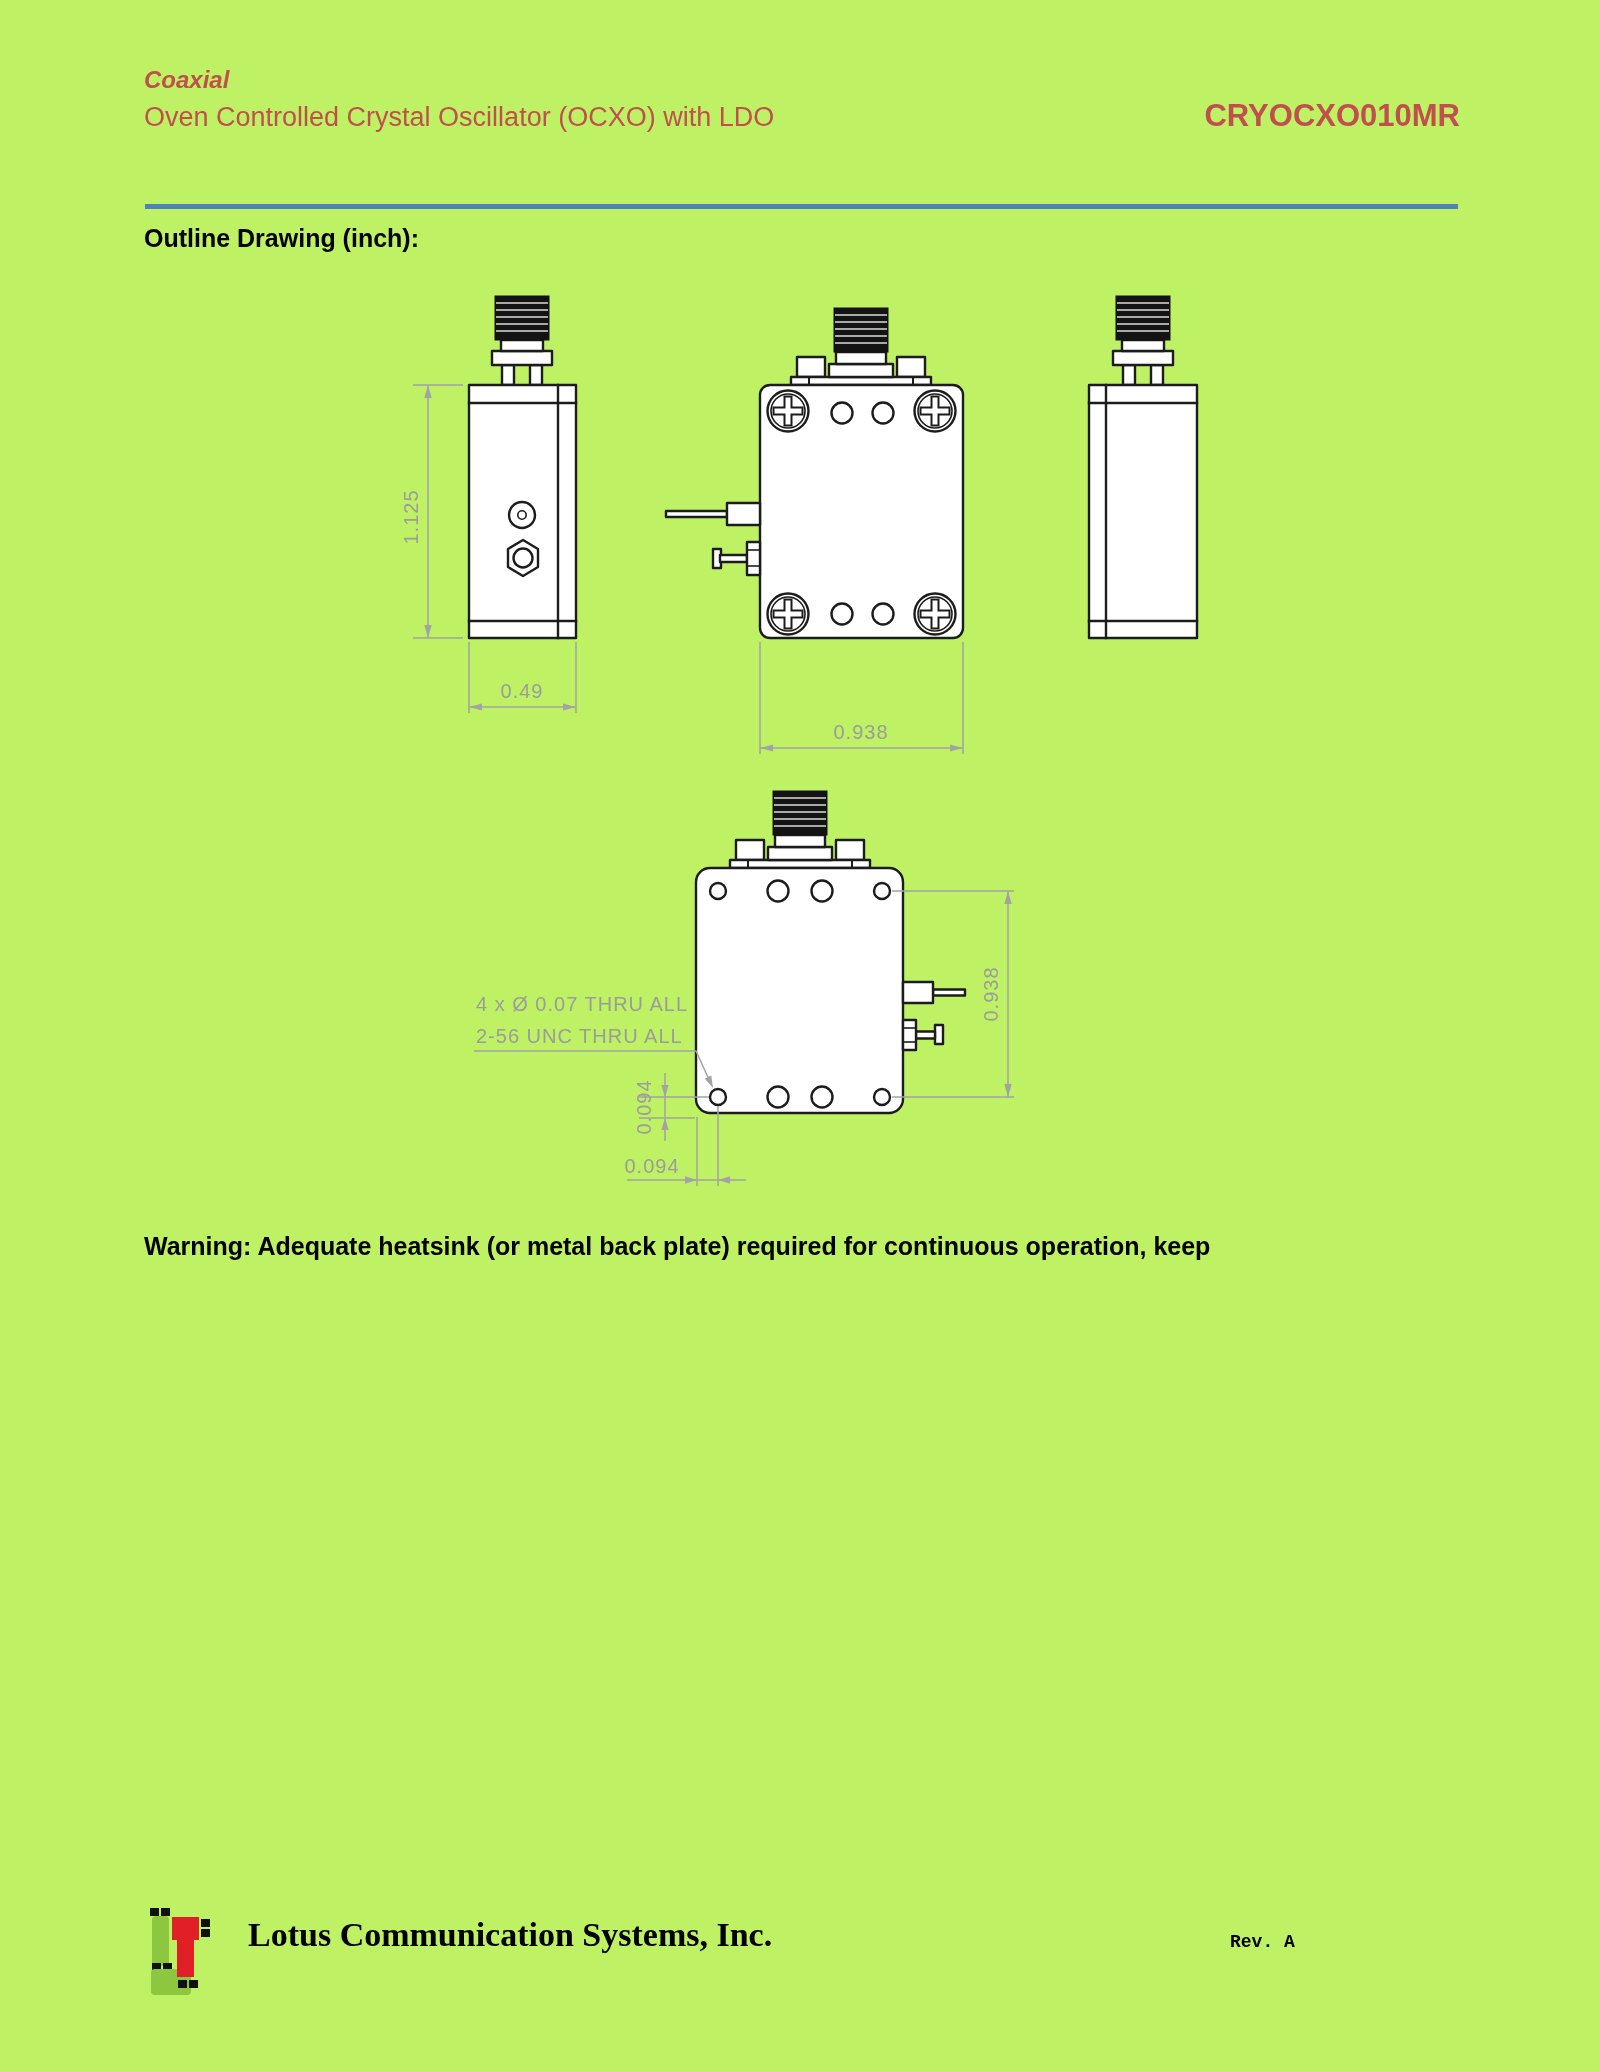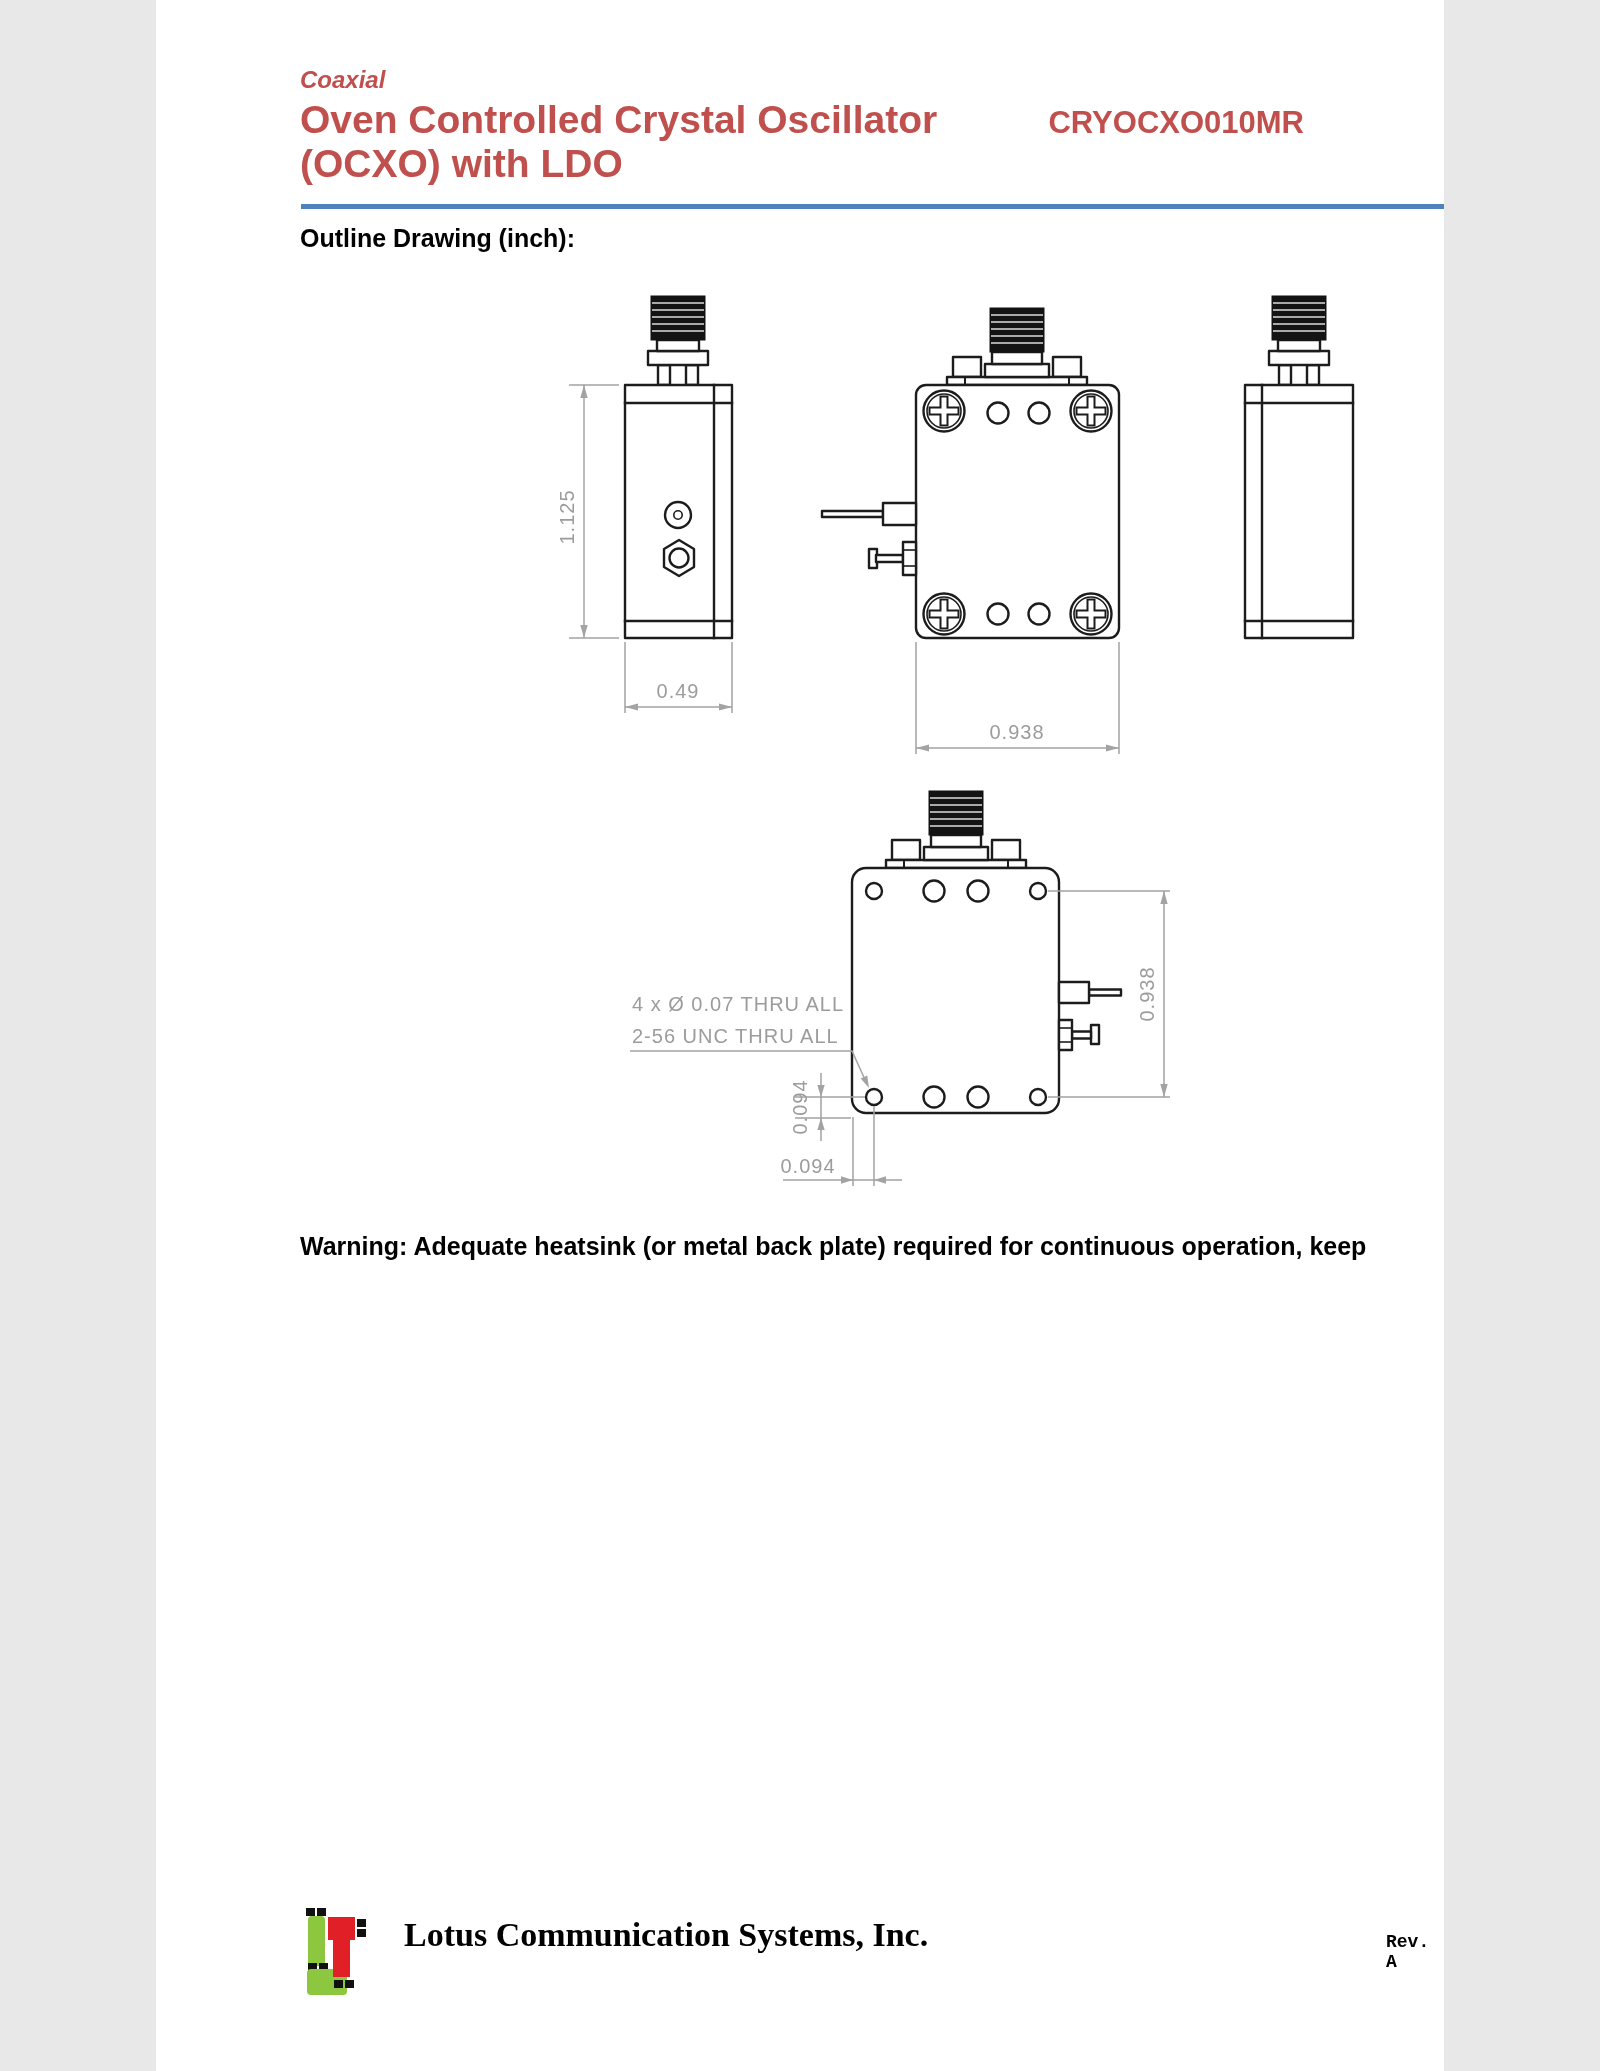--- a/index.html
+++ b/index.html
@@ -1,30 +1,30 @@
 <!DOCTYPE html>
 <html><head>
 <meta charset="utf-8">
 <style>
   html,body { margin:0; padding:0; background:#e8e8e8; }
   .page {
-    position:relative; width:1288px; height:2071px; margin:0 auto;
-    background:#ffffff; overflow:hidden;
+    position:relative; width:1600px; height:2071px; margin:0 auto;
+    background:#bef264; overflow:hidden;
     font-family:"Liberation Sans", sans-serif; color:#000;
   }
   
   .category {
     position:absolute; left:144px; top:66px;
     font-size:24px; font-weight:bold; font-style:italic; color:#C0504D;
   }
   .title-row {
     position:absolute; left:144px; right:140px; top:98px;
     display:flex; justify-content:space-between; align-items:baseline;
   }
-  .doc-title { font-size:39px; font-weight:bold; color:#C0504D; }
+  .doc-title { font-size:27px; font-weight:normal; color:#C0504D; }
   .part-no  { font-size:31px; font-weight:bold; color:#C0504D;margin-left:43px; }
   .rule {
     position:absolute; left:145px; top:204px; width:1313px; height:5px;
     background:#4F81BD;
   }
   .section-title {
     position:absolute; left:144px; top:224px;
     font-size:25px; font-weight:bold; color:#000;text-align:center;
   }
   

